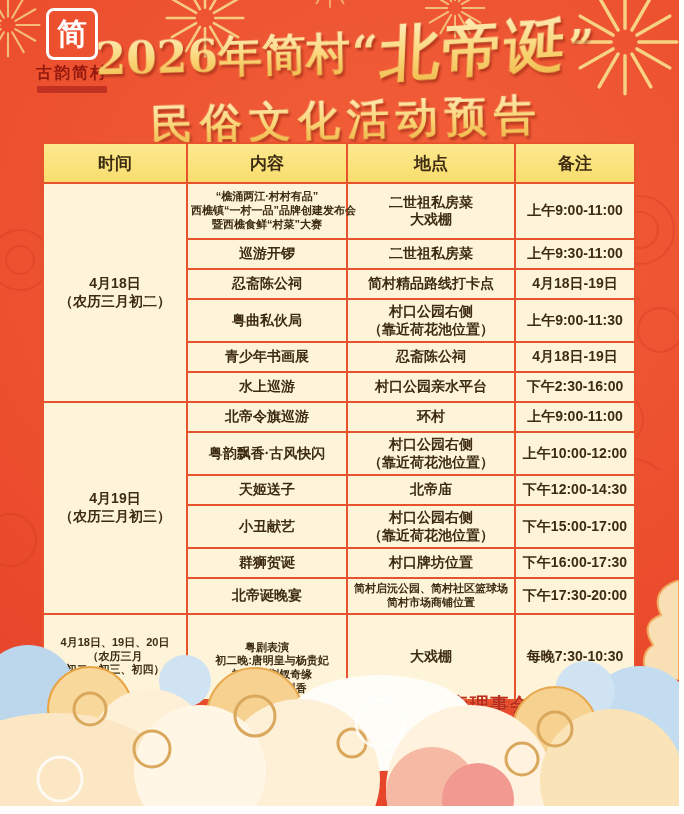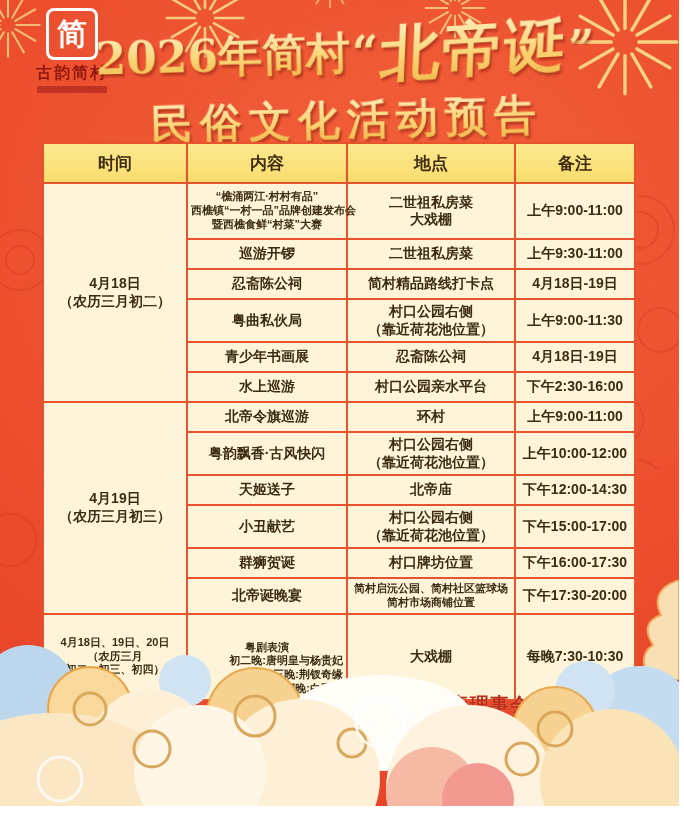--- a/index.html
+++ b/index.html
@@ -29,21 +29,21 @@
   .title-line2{margin-top:6px;font-size:42px;font-weight:bold;letter-spacing:7px;
     font-family:"DejaVu Serif","Liberation Serif",serif;}
   
   table.schedule{position:absolute;left:42px;top:142px;width:592px;border-collapse:collapse;
     table-layout:fixed;}
   table.schedule th,table.schedule td{border:2px solid #e7532c;padding:3px 3px;
     text-align:center;vertical-align:middle;color:#3d2c12;font-weight:bold;}
   table.schedule th{background:linear-gradient(180deg,#fce98f,#f9dd6d);font-size:17px;height:32px;}
   table.schedule td{background:#fdf4da;font-size:14px;line-height:1.25;}
   td.small-text div, td.small-text{font-size:11px;}
-  td.playbill div.pb-line{text-align:right;padding-left:10px;}
+  td.playbill div.pb-line{text-align:center;padding-left:10px;}
   td.playbill div.pb-title{text-align:center;padding-left:0;margin-top:23px;}
   .cell-line{white-space:nowrap;}
   
   .footer{position:absolute;top:692px;left:390px;width:260px;text-align:center;
     color:#b92c1e;font-weight:bold;text-shadow:0 0 1px rgba(255,216,140,.7);}
   .footer-line1{font-size:19px;letter-spacing:1px;}
   .footer-line2{font-size:19px;margin-top:8px;}
   
   .clouds{position:absolute;left:0;bottom:0;width:679px;height:175px;pointer-events:none;}
   .side-cloud{position:absolute;right:0;top:580px;width:46px;height:100px;pointer-events:none;}

